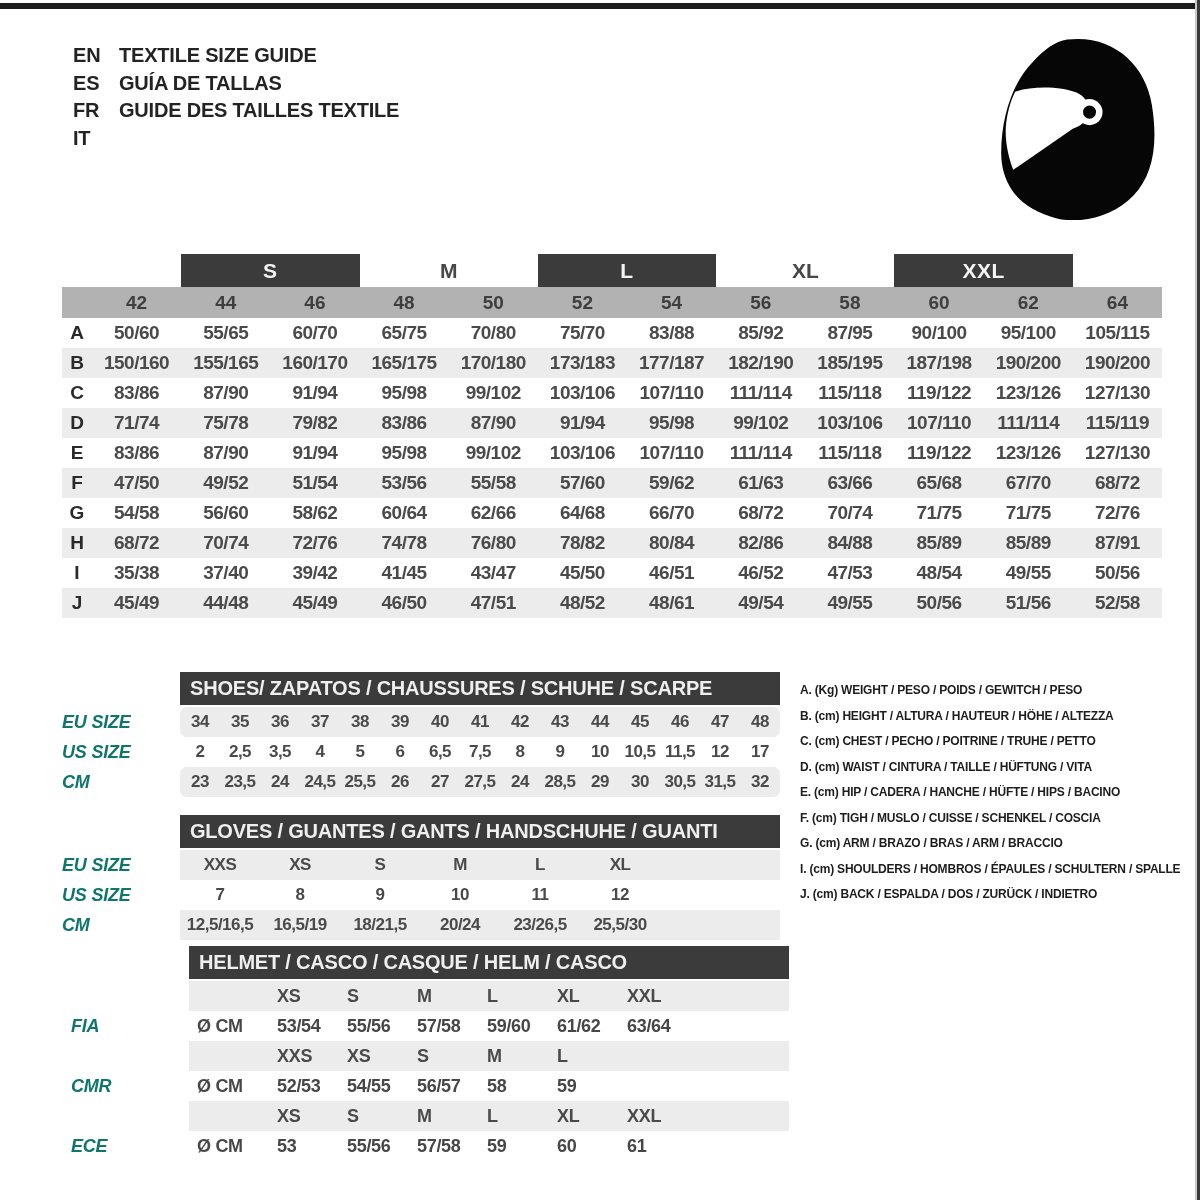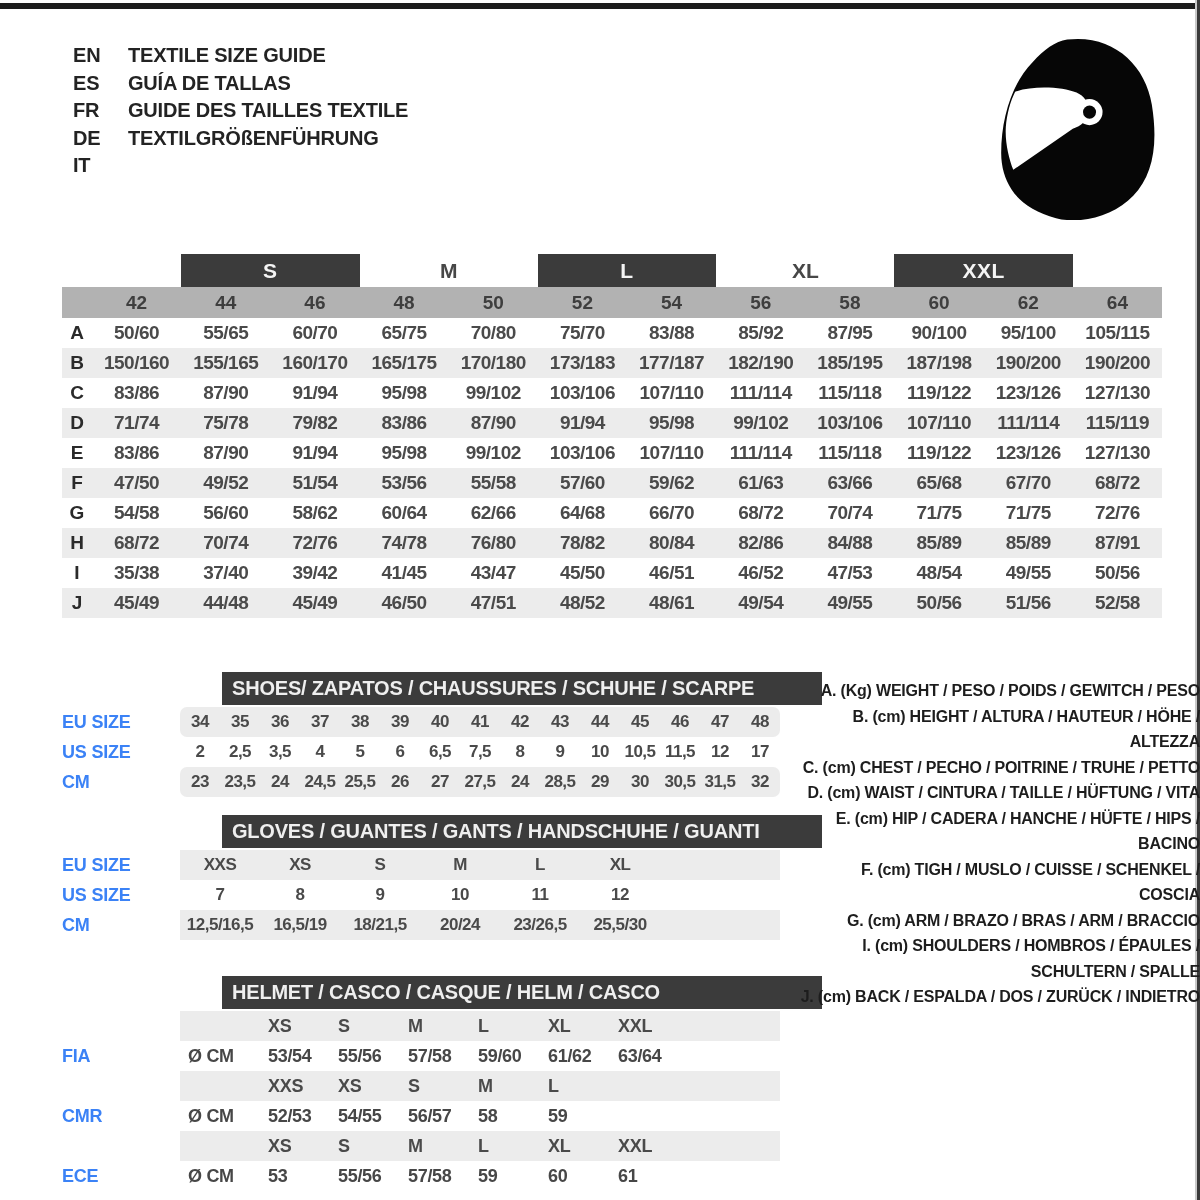--- a/index.html
+++ b/index.html
@@ -8,21 +8,21 @@
     font-family:"Liberation Sans","DejaVu Sans",sans-serif; font-weight:bold;
     color:#454545; overflow:hidden;
     --dark_bar:#3b3b3b; --gray_bar:#b2b2b2; --stripe:#ececec;
   }
   .top-frame { position:absolute; left:0; top:3px; width:1200px; height:6px; background:#1c1c1c; }
   .right-frame { position:absolute; top:0; right:0; width:5px; height:1200px;
     background:linear-gradient(to right,#c9c9c9 0 2px,#3a3a3a 2px 5px); }
 
   
   .lang-header { position:absolute; left:73px; top:42px; }
-  .lang-row { display:flex; line-height:27.5px; font-size:20px; color:#232323; letter-spacing:-0.2px;gap:9px; }
+  .lang-row { display:flex; line-height:27.5px; font-size:20px; color:#232323; letter-spacing:-0.2px; }
   .lang-code { width:46px; }
 
   
   .helmet-badge { position:absolute; left:972px; top:34px; width:196px; height:186px; }
 
   
   .main-table { position:absolute; left:62px; top:254px; width:1100px; }
   .mt-groups, .mt-cols, .mt-row { display:grid; grid-template-columns:30px repeat(12,1fr); }
   .mt-groups { height:33px; }
   .group-box { background:var(--dark_bar); color:#f4f4f4; display:flex; align-items:center; justify-content:center;
@@ -33,63 +33,59 @@
   .mt-row { height:30px; }
   .mt-row.shaded { background:var(--stripe); }
   .c { display:flex; align-items:center; justify-content:center; }
   .mt-letter { font-size:19px; color:#2a2a2a; }
   .val { font-size:19px; letter-spacing:-0.5px; color:#4a4a4a; }
 
   
   .sub-table { position:absolute; left:62px; }
   .sub-table.shoes { top:672px; }
   .sub-table.gloves { top:802px;margin-top:13px; }
-  .sub-table.helmet { top:976px; }
-  .st-title-row { display:flex; height:33px; margin-bottom:2px;gap:42px; }
+  .sub-table.helmet { top:946px;margin-left:9px; }
+  .st-title-row { display:flex; height:33px; margin-bottom:2px; }
   .st-spacer { width:118px; }
   .st-title { width:600px; background:var(--dark_bar); color:#efefef; display:flex; align-items:center;
     padding-left:10px; box-sizing:border-box; font-size:20px; letter-spacing:-0.2px; }
   .st-row { display:flex; height:30px; }
-  .st-label { width:118px; display:flex; align-items:center; font-size:18px; color:#3b82f6; letter-spacing:-0.2px; }
+  .st-label { width:118px; display:flex; align-items:center; font-size:18px; color:#0f766e; letter-spacing:-0.2px;font-style:italic; }
   .st-cells { width:600px; display:grid; }
   .st-cells.shaded { background:var(--stripe); }
   .st-cells.shoes-cols { grid-template-columns:repeat(15,1fr);border-radius:7px; }
   .st-cells.gloves-cols { grid-template-columns:repeat(6,80px); }
   .st-cells.helmet-cols { grid-template-columns:80px repeat(6,70px); }
   .st-cells .val { font-size:17px; }
   .hc { display:flex; align-items:center; padding-left:8px; font-size:18px; letter-spacing:-0.3px; color:#474747; }
   .hc.size-lab { color:#4a4a4a; }
 
   
-  .legend { position:absolute; left:800px; top:678px; width:400px; font-size:16px;
-    line-height:25.5px; color:#1d1d1d; letter-spacing:-0.2px;text-align:right; }
+  .legend { position:absolute; left:800px; top:678px; width:400px; font-size:12px;
+    line-height:25.5px; color:#1d1d1d; letter-spacing:-0.2px; }
 </style>
 </head>
 <body>
 
 <div class="page" style="--dark_bar: #3b3b3b; --gray_bar: #b2b2b2; --stripe: #ececec;">
   <div class="top-frame"></div>
   <div class="right-frame"></div>
 
   <div class="lang-header" id="lang-list">
       <div class="lang-row">
         <div class="lang-code">EN</div>
         <div class="lang-title">TEXTILE SIZE GUIDE</div>
       </div>
       <div class="lang-row">
         <div class="lang-code">ES</div>
         <div class="lang-title">GUÍA DE TALLAS</div>
       </div>
       <div class="lang-row">
         <div class="lang-code">FR</div>
         <div class="lang-title">GUIDE DES TAILLES TEXTILE</div>
-      </div>
-      <div class="lang-row">
-        <div class="lang-code">DE</div>
-        <div class="lang-title">TEXTILGRÖßENFÜHRUNG</div>
       </div>
       <div class="lang-row">
         <div class="lang-code">IT</div>
       </div>
     </div>
 
   <div class="helmet-badge">
     <svg viewBox="0 0 200 200" width="196" height="186" aria-hidden="true">
       <path d="M97,6 C145,0 181,32 188,76 C195,120 189,152 168,174 C147,196 112,205 85,198 C62,192 45,180 37,167 C30,156 26,143 26,128 C26,90 38,52 60,30 C72,17 84,8 97,6 Z" fill="#060606"></path>
       <path d="M41,62 C62,55 92,57 107,63 C116,67 121,75 120,84 C119,93 112,99 103,102 L39,146 C34,133 30,116 31,100 C32,86 36,72 41,62 Z" fill="#ffffff"></path>

